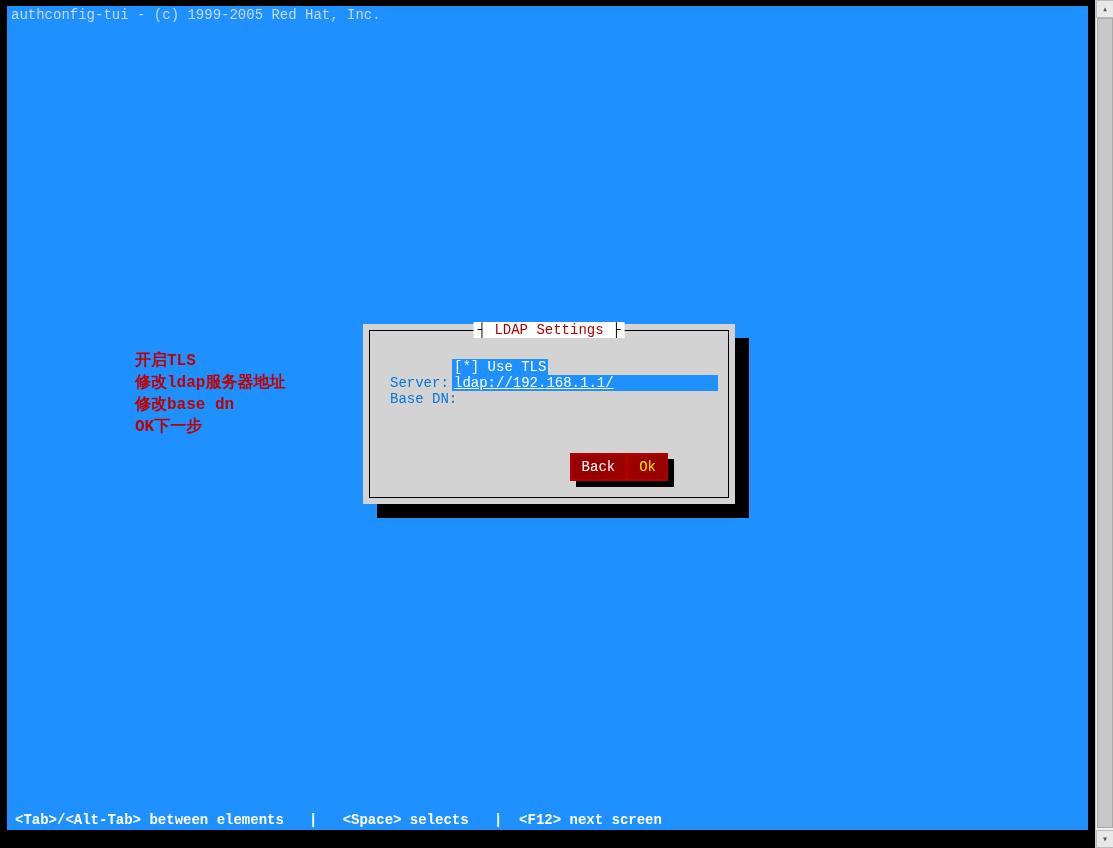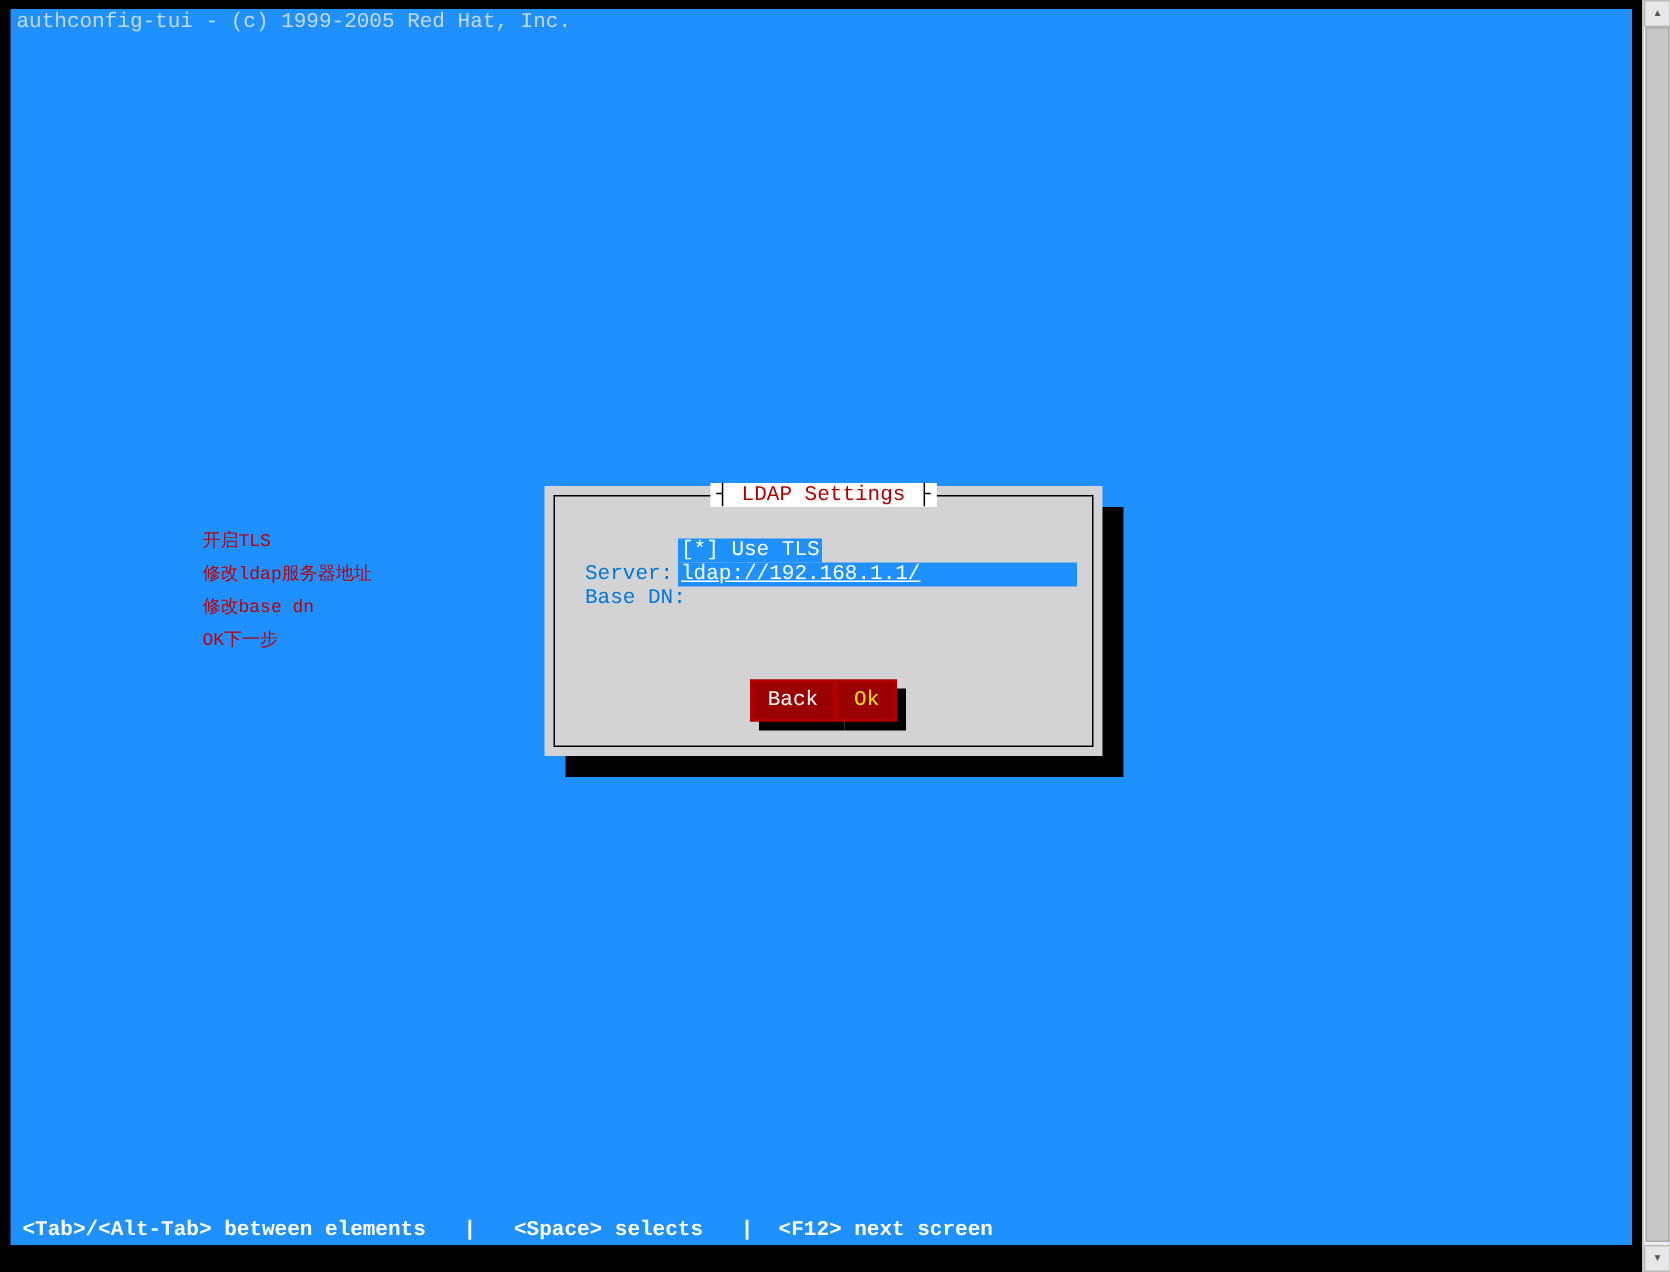--- a/index.html
+++ b/index.html
@@ -29,23 +29,23 @@
       color: #c8d9ea;
       padding: 1px 4px;
       font-weight: normal;
       white-space: pre;
     }
     .annotations {
       position: absolute;
       left: 128px;
       top: 344px;
       color: #c00000;
-      font-size: 12px;
+      font-size: 16px;
       line-height: 22px;
-      font-weight: normal;
+      font-weight: bold;
     }
     .dialog-shadow {
       position: absolute;
       left: 370px; top: 332px;
       width: 372px; height: 180px;
       background: #000;
     }
     .dialog {
       position: absolute;
       left: 356px; top: 318px;
@@ -99,21 +99,21 @@
       padding: 0 2px;
       white-space: pre;
       overflow: hidden;
       text-decoration: underline;
       text-decoration-color: #fff;
     }
     .buttons-row {
       position: absolute;
       bottom: 16px; left: 0; right: 0;
       display: flex;
-      justify-content: center;
+      justify-content: flex-end;
       padding: 0 60px;
     }
     .btn-shadow {
       position: relative;
     }
     .btn-shadow::after {
       content:"";
       position: absolute;
       top: 6px; left: 6px;
       width: 100%; height: 100%;

